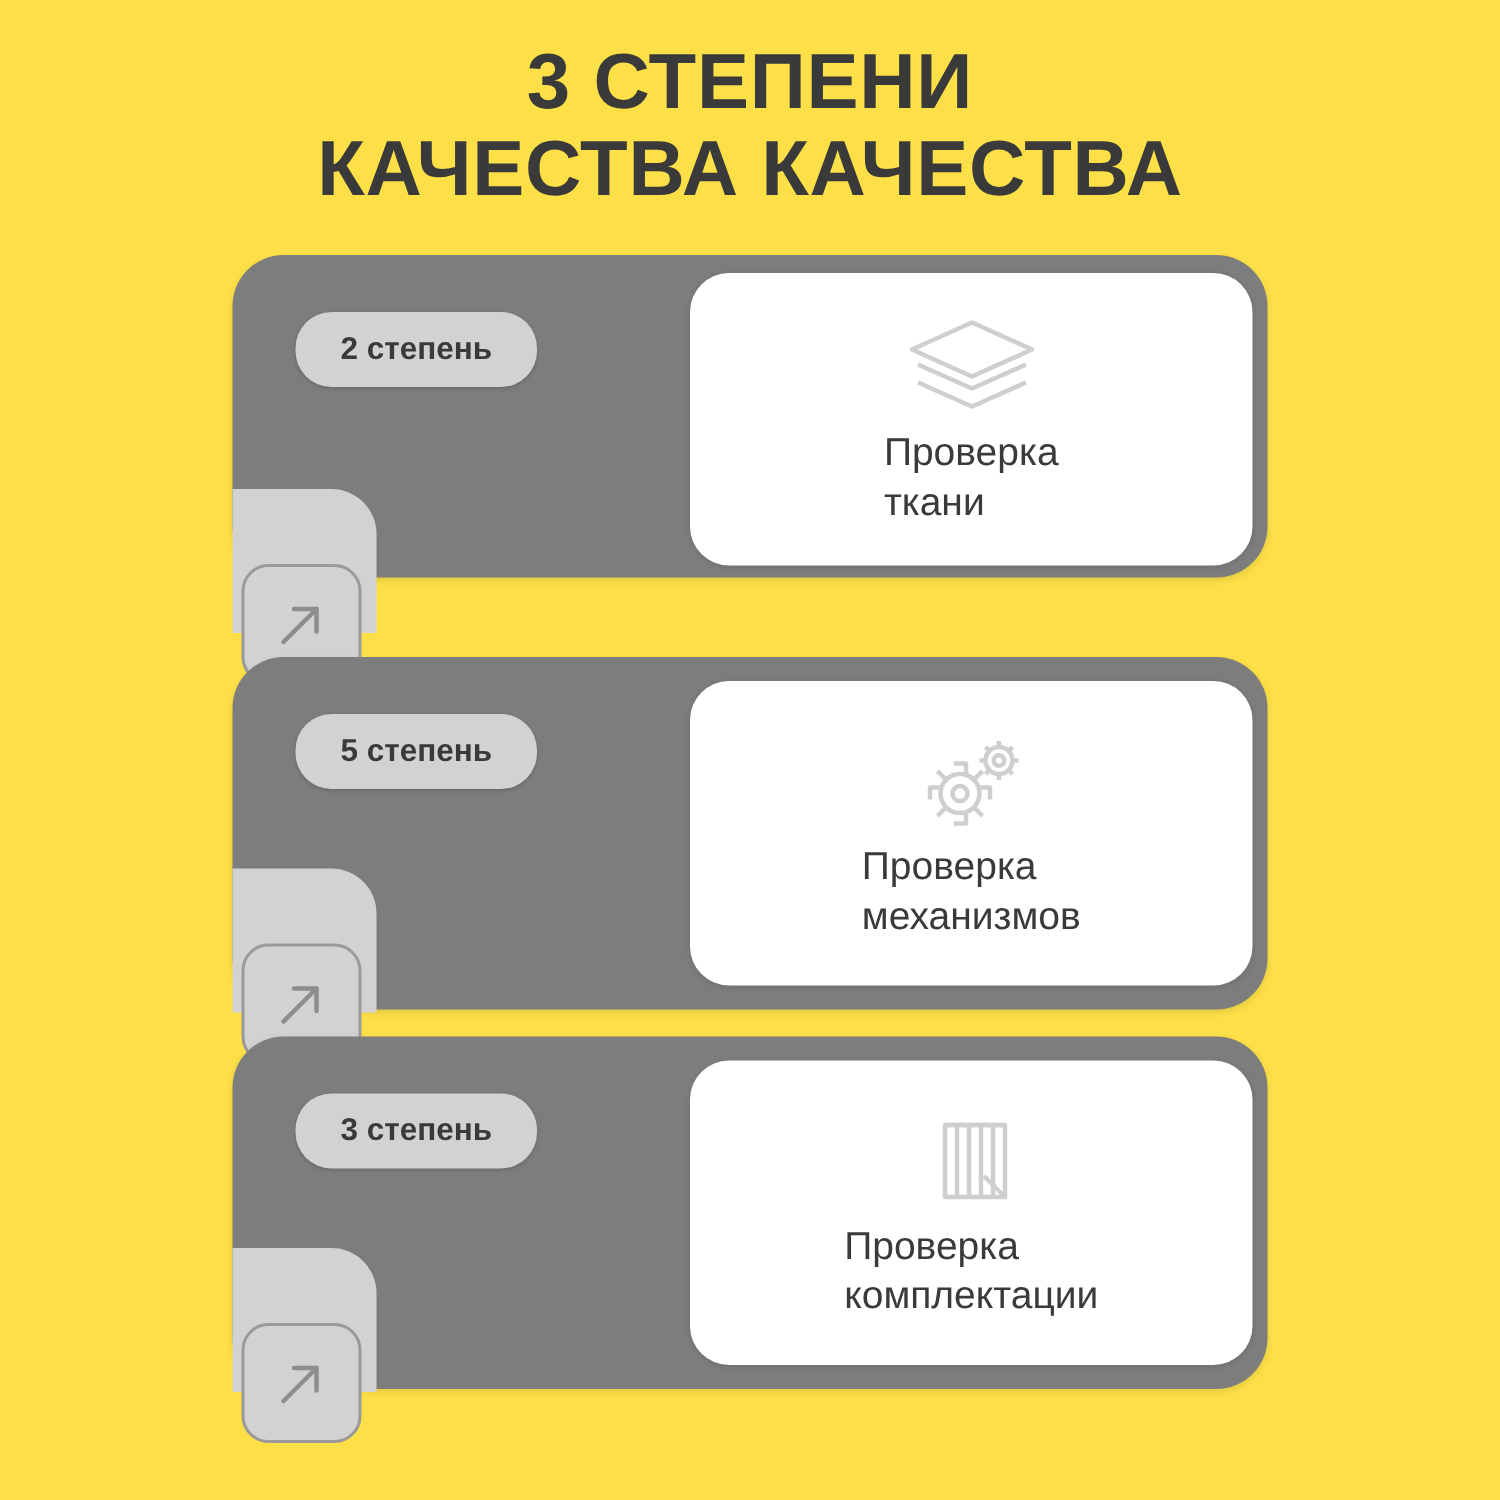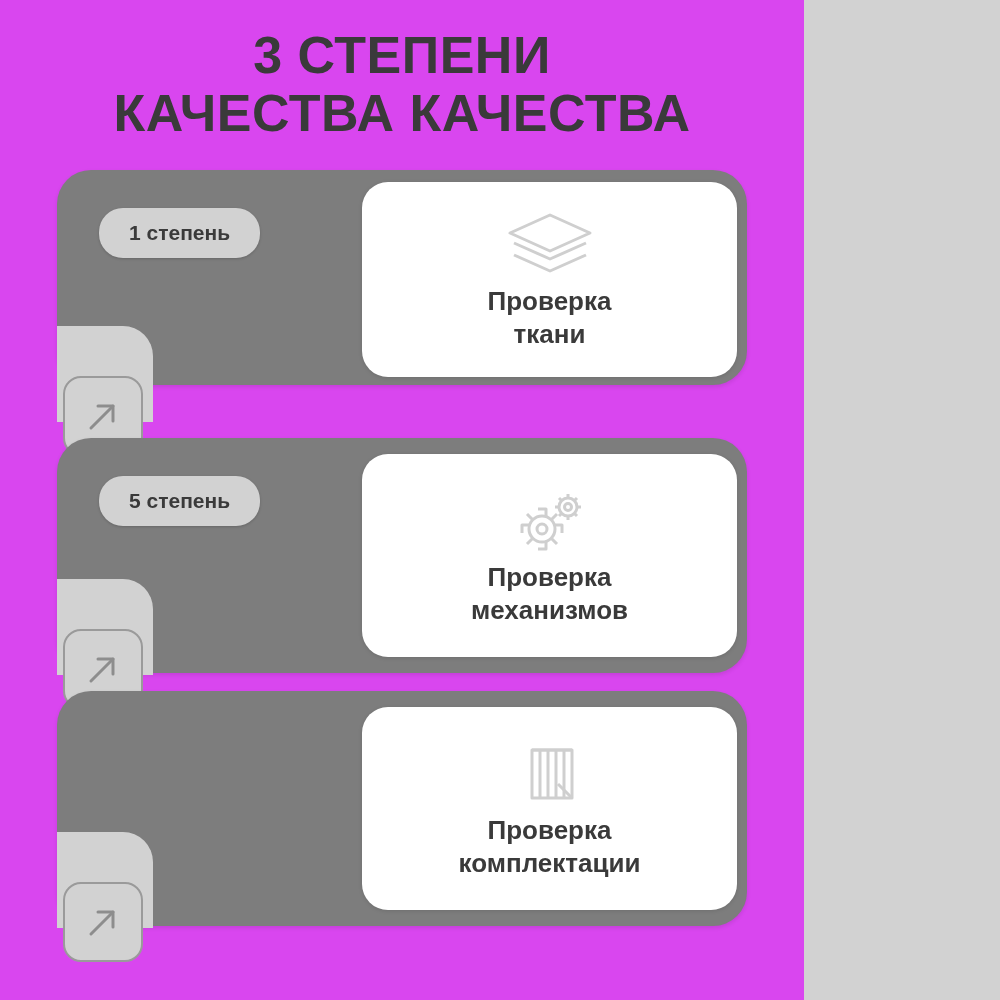--- a/index.html
+++ b/index.html
@@ -5,23 +5,23 @@
   * { box-sizing: border-box; margin: 0; padding: 0; }
   html, body {
     width: 1000px;
     height: 1000px;
     background: #d2d2d2;
     font-family: "Liberation Sans", sans-serif;
     overflow: hidden;
   }
   .page {
     position: relative;
-    width: 804px;
+    width: 1000px;
     height: 1000px;
-    background: #d946ef;
+    background: #fde047;
   }
 
   
   .title {
     text-align: center;
     padding-top: 26px;
     color: #3a3a3a;
     font-weight: bold;
     font-size: 52px;
     line-height: 1.12;
@@ -81,24 +81,23 @@
   }
   .panel-icon {
     height: 72px;
     display: flex;
     align-items: center;
     justify-content: center;
     margin-bottom: 4px;
   }
   .panel-label {
     color: #3a3a3a;
-    font-weight: bold;
+    font-weight: normal;
     font-size: 26px;
     line-height: 1.25;
-    text-align: center;
     white-space: pre-line;
   }
 
   
   .arrow-tile {
     position: absolute;
     left: 6px;
     bottom: -36px;
     width: 80px;
     height: 80px;
@@ -134,21 +133,21 @@
   <div class="title">
     <span class="line">3 СТЕПЕНИ</span>
     <span class="line">КАЧЕСТВА КАЧЕСТВА</span>
   </div>
 
   <div class="steps">
 
     <div class="step s1">
       <div class="step-card"></div>
 
-      <div class="badge">1 степень</div>
+      <div class="badge">2 степень</div>
 
       <div class="panel">
         <div class="panel-icon">
           <svg width="92" height="72" viewBox="0 0 92 72">
             <g fill="none" stroke="#cfcfcf" stroke-width="3" stroke-linejoin="round">
               <path d="M46 6 L86 24 L46 42 L6 24 Z"></path>
               <path d="M10 34 L46 50 L82 34"></path>
               <path d="M10 46 L46 62 L82 46"></path>
             </g>
           </svg>
@@ -202,20 +201,21 @@
             <path d="M8 32 L30 10"></path>
             <path d="M15 10 L30 10 L30 25"></path>
           </g>
         </svg>
       </div>
     </div>
 
     <div class="step s3">
       <div class="step-card"></div>
 
+      <div class="badge">3 степень</div>
 
       <div class="panel">
         <div class="panel-icon">
           <svg width="92" height="72" viewBox="0 0 92 72">
             <g fill="none" stroke="#cfcfcf" stroke-width="3" stroke-linejoin="round">
               <rect x="28" y="12" width="40" height="48"></rect>
               <path d="M36 12 L36 60 M44 12 L44 60 M52 12 L52 60 M60 12 L60 60"></path>
               <path d="M28 12 L68 12"></path>
               <path d="M54 46 L68 60"></path>
             </g>

